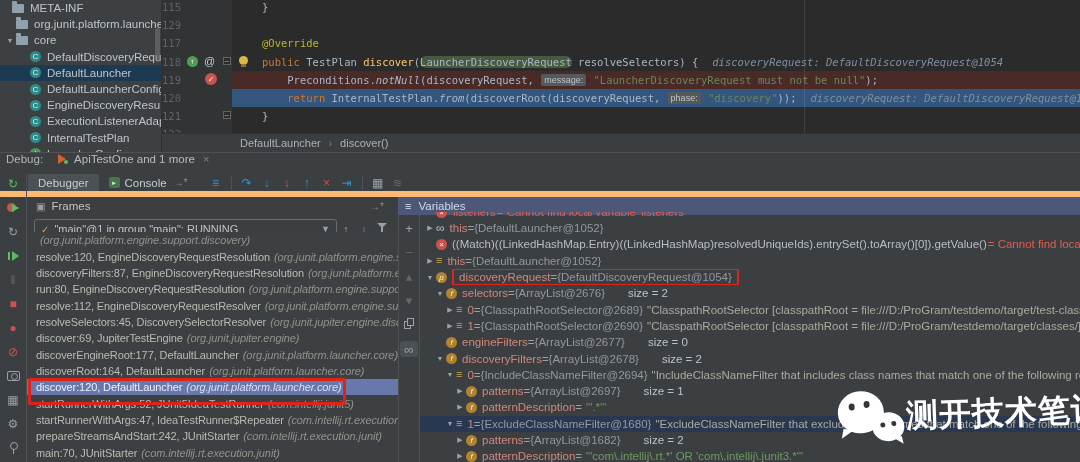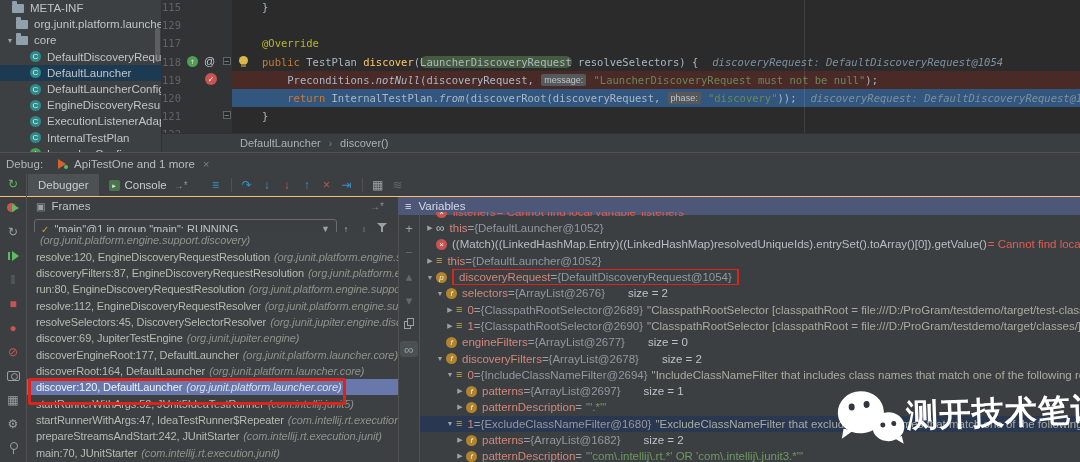--- a/index.html
+++ b/index.html
@@ -41,29 +41,29 @@
           color:#9aa0a6;font-size:8px;line-height:7px;text-align:center;box-sizing:border-box}
   .bulb{position:absolute;left:7px;top:3px;width:9px;height:9px;background:#dcb74a;border-radius:50%}
   .bulb::after{content:"";position:absolute;left:2px;top:8.5px;width:5px;height:2.5px;background:#8a7430}
   #margin-guide{left:804px;top:0;width:1px;height:133px;background:rgba(255,255,255,.10);z-index:5}
   
   #breadcrumb{left:161px;top:133px;width:919px;height:19px;background:#3b3e40;border-top:1px solid #303233;
               display:flex;align-items:center;padding-left:79px;box-sizing:border-box;font-size:11px;color:#a9b0b6}
   #breadcrumb .sep{margin:0 8px;color:#7a8084;font-size:10px}
   
   #debugwin{left:0;top:152px;width:1080px;height:310px;background:#3c3f41;border-top:1px solid #515151;box-sizing:border-box}
-  #tabrow{position:absolute;left:0;top:0;width:100%;height:21px;display:flex;align-items:center}
+  #tabrow{position:absolute;left:0;top:0;width:100%;height:21px;display:flex;align-items:flex-start}
   #debug-label{margin-left:6px;font-size:11.5px;color:#b0b5b8}
   #session-tab{display:flex;align-items:center;margin-left:14px;gap:5px;font-size:11.5px;color:#b8bcbf}
   .icon-runmulti{position:relative;width:12px;height:12px;flex:none}
   .icon-runmulti::before{content:"";position:absolute;left:1px;top:1px;border-left:8px solid #d4622f;
       border-top:5px solid transparent;border-bottom:5px solid transparent}
   .icon-runmulti::after{content:"";position:absolute;left:7px;top:7px;width:4px;height:4px;background:#5dbb63;border-radius:50%}
   .closex{color:#7d8183;font-size:11px;margin-left:3px}
-  #toolrow{position:absolute;left:0;top:21px;width:100%;height:23px;border-bottom:1px solid #fdba74;
+  #toolrow{position:absolute;left:0;top:21px;width:100%;height:23px;border-bottom:6px solid #fdba74;
            box-sizing:border-box;display:flex;align-items:center}
   .dtab{height:100%;display:flex;align-items:center;padding:0 10px;font-size:11.5px;color:#c7ccd0;gap:5px}
   .dtab.active{background:#4c5154}
   .icon-console{width:11px;height:11px;background:#49754d;border-radius:2px;color:#dfe8df;font-size:7px;
                 line-height:11px;text-align:center;flex:none}
   .popmark{color:#8b9094;font-size:10px;margin-left:2px}
   .tbi{width:20px;text-align:center;font-size:12px;cursor:default}
   .blue{color:#3592c4}.redc{color:#c75450}.grayc{color:#9aa0a6}.dimc{color:#63686b}.greenc{color:#5dbb63}
   .vsep{width:1px;height:14px;background:#515151;margin:0 5px}
   

